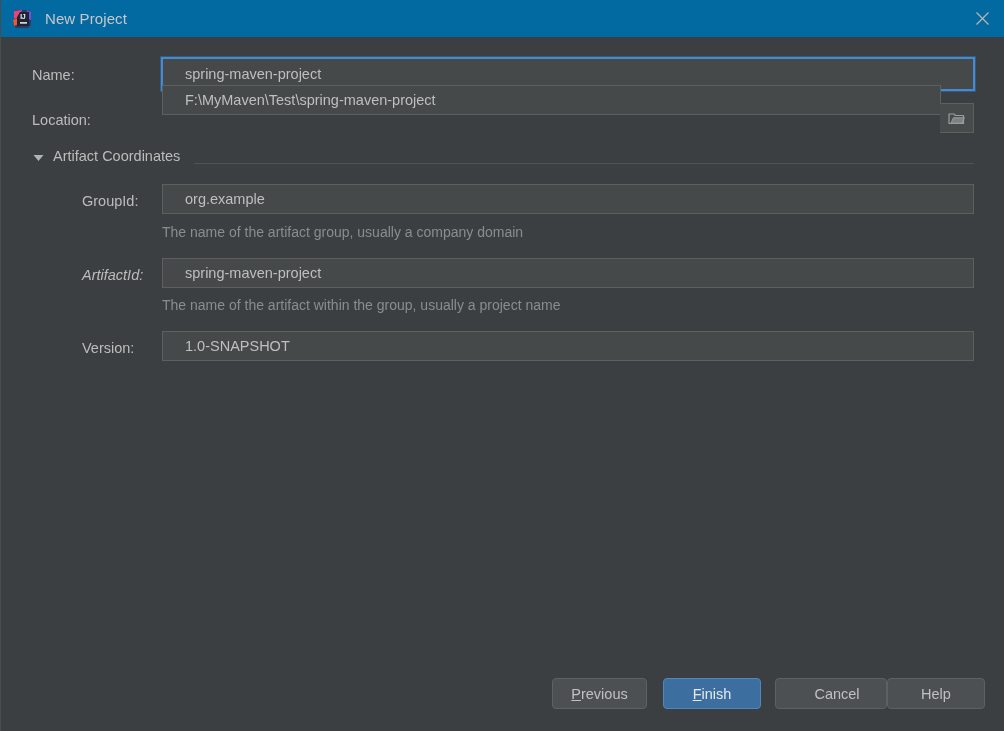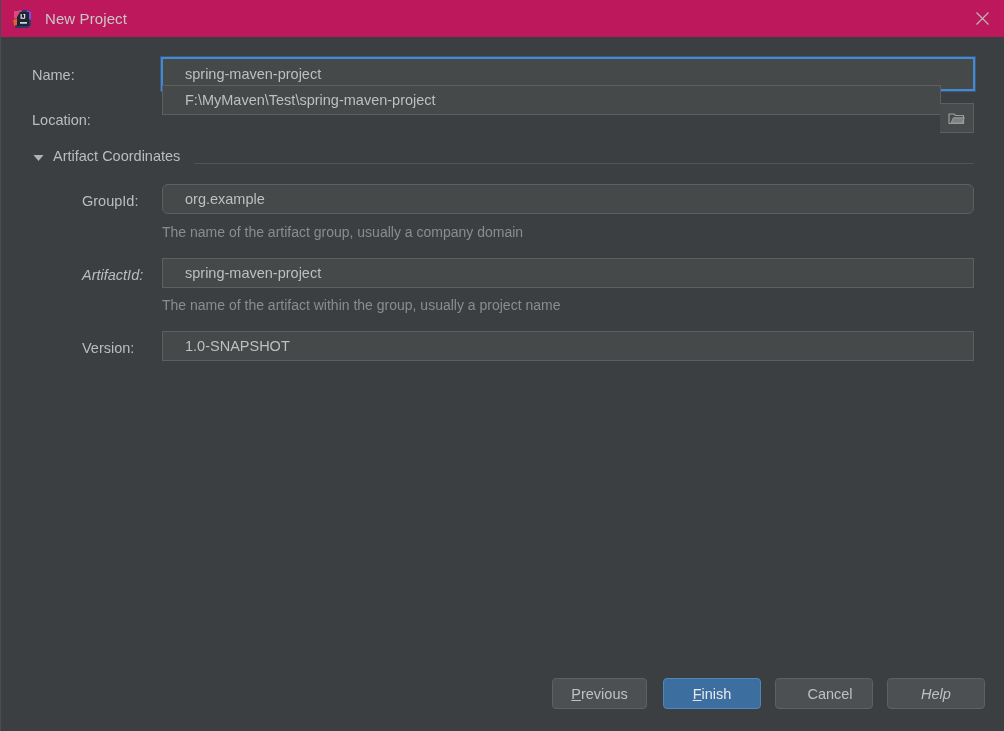--- a/index.html
+++ b/index.html
@@ -26,21 +26,21 @@
     border-left: 1px solid #4a4d4f;
     overflow: hidden;
   }
 
   
   #title-bar {
     position: absolute;
     left: 0; top: 0;
     width: 1004px;
     height: 37px;
-    background: #be185d;
+    background: #0369a1;
     display: flex;
     align-items: center;
   }
   #app-icon {
     width: 22px; height: 22px;
     margin-left: 10px;
     position: relative;
     flex: none;
   }
   #title-text {
@@ -235,21 +235,21 @@
           <polygon points="0.5,1 10.5,1 5.5,7" fill="#b0b3b4"></polygon>
         </svg>
       </span>
       <span id="artifact-section-title">Artifact Coordinates</span>
       <span id="artifact-separator"></span>
     </div>
 
     <div class="row" style="left:81px; top:151px; height:26px;">
       <span class="field-label">GroupId:</span>
     </div>
-    <input class="text-input" type="text" style="left: 161px; top: 147px; width: 812px; height: 30px; border-radius: 6px;" value="org.example">
+    <input class="text-input" type="text" style="left: 161px; top: 147px; width: 812px; height: 30px;" value="org.example">
     <div class="hint-text" style="left:161px; top:187px;">The name of the artifact group, usually a company domain</div>
 
     <div class="row" style="left:81px; top:225px; height:26px;font-style:italic;">
       <span class="field-label">ArtifactId:</span>
     </div>
     <input class="text-input" type="text" style="left: 161px; top: 221px; width: 812px; height: 30px;" value="spring-maven-project">
     <div class="hint-text" style="left:161px; top:260px;">The name of the artifact within the group, usually a project name</div>
 
     <div class="row" style="left:81px; top:298px; height:26px;">
       <span class="field-label">Version:</span>
@@ -262,22 +262,22 @@
     <div class="dlg-button" style="left:551px; width:95px;">
       <span class="mnemonic">P</span>
         <span>revious</span>
     </div>
 
     <div class="dlg-button primary" style="left:662px; width:98px;">
       <span class="mnemonic">F</span>
         <span>inish</span>
     </div>
 
-    <div class="dlg-button" style="left:774px; width:98px;padding-left:12px;">
+    <div class="dlg-button" style="left:774px; width:112px;padding-left:12px;">
       <span>Cancel</span>
     </div>
 
-    <div class="dlg-button" style="left:886px; width:98px;font-style:italic;">
+    <div class="dlg-button" style="left:886px; width:98px;">
       <span>Help</span>
     </div>
   </div>
 
 </div>
 
 </body></html>

